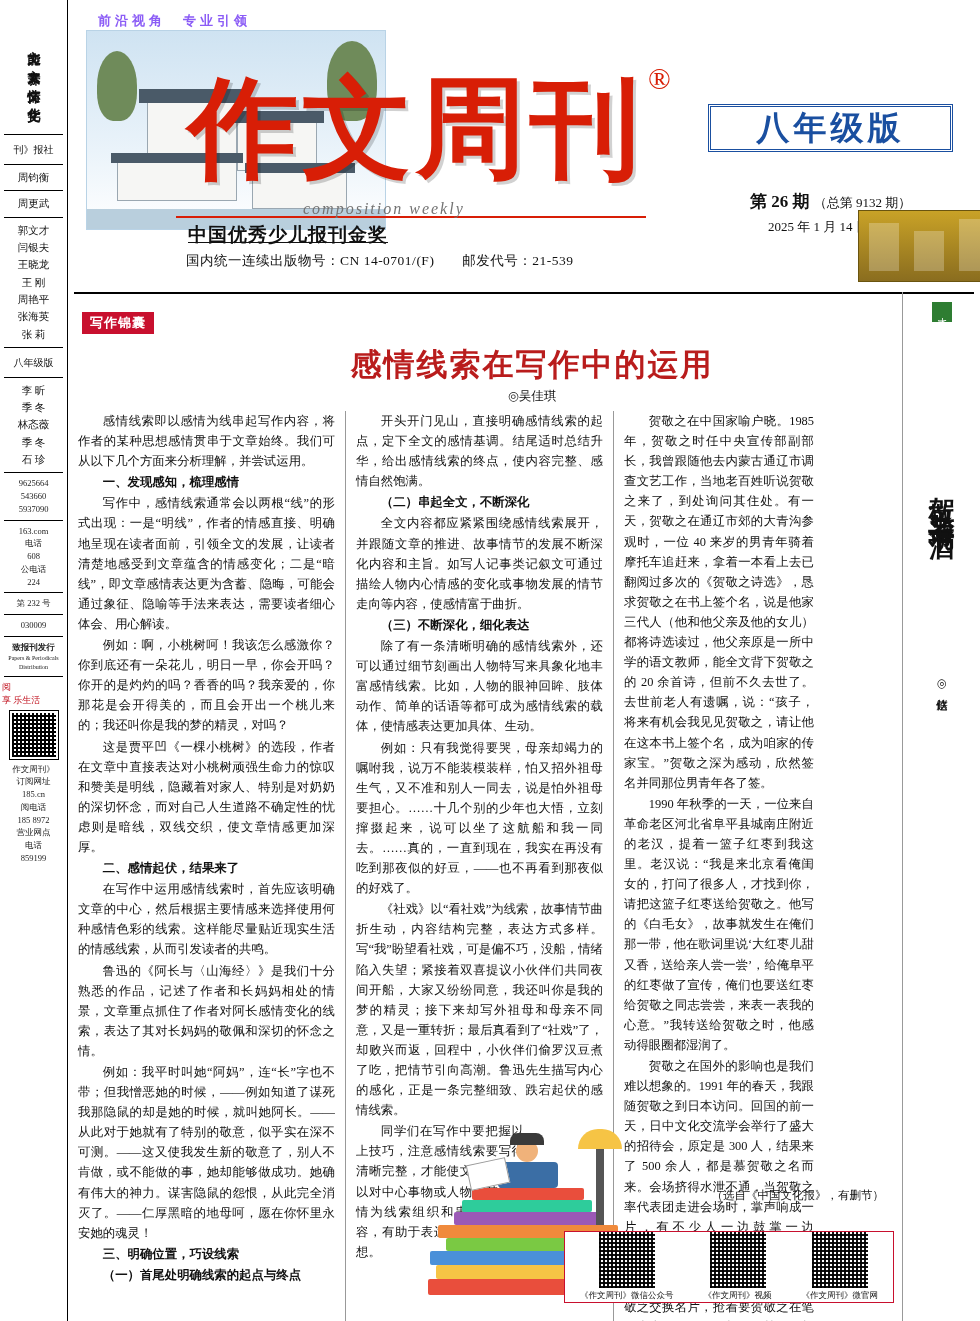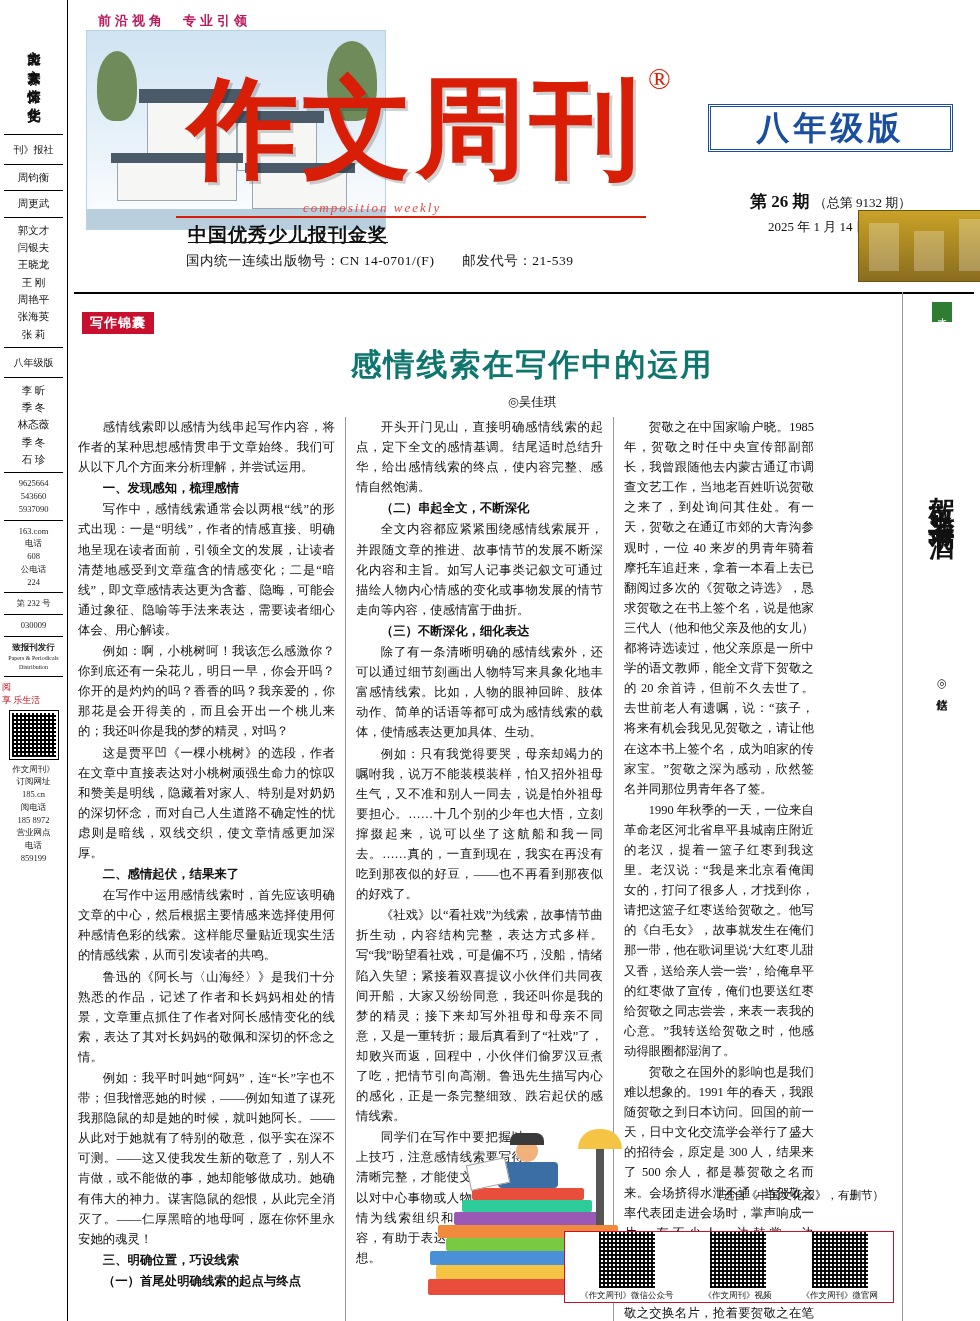--- a/index.html
+++ b/index.html
@@ -31,39 +31,39 @@
   .left-names { font-size:10.5px; line-height:1.65; text-align:center; }
   .left-tiny { font-size:8.5px; line-height:1.5; text-align:center; color:#222; }
   .qr-box { width:48px; height:48px; margin:4px auto; background:
       repeating-linear-gradient(90deg,#000 0 2px,#fff 2px 4px),
       repeating-linear-gradient(0deg,#000 0 2px,#fff 2px 4px);
     background-blend-mode: multiply; border:2px solid #fff; outline:1px solid #000;}
   .left-red { color:#c1121f; font-size:9px; }
 
   
   .masthead { position:absolute; left:68px; top:0; width:912px; height:292px; }
-  .mh-top-line { position:absolute; left:30px; top:12px; font-size:13px; color:#be185d; letter-spacing:4px; font-weight:bold;}
+  .mh-top-line { position:absolute; left:30px; top:12px; font-size:13px; color:#8b5cf6; letter-spacing:4px; font-weight:bold;}
   .mh-art {
     position:absolute; left:18px; top:30px; width:300px; height:200px;
     background: linear-gradient(#cfe3f2, #eaf3fa 60%, #ffffff);
     border:1px solid #b9d3e6;
     overflow:hidden;
   }
   .mh-art .roof { position:absolute; background:#4a5a68; }
   .mh-art .wall { position:absolute; background:#f6f6f4; border:1px solid #9aa7b1; }
   .mh-art .tree { position:absolute; background:#6f8b5a; border-radius:50% 50% 40% 40%; }
   .mh-title {
     position:absolute; left:120px; top:55px;
     font-size:110px; font-weight:bold; color:#d81e06;
     font-family:"Liberation Serif", serif; letter-spacing:4px;
     text-shadow: 3px 3px 0 rgba(0,0,0,0.18);
     white-space:nowrap;
   }
   .mh-reg { position:absolute; left:580px; top:62px; font-size:30px; color:#d81e06; }
-  .mh-pinyin { position:absolute; left:235px; top:200px; font-size:13px; color:#ef4444; letter-spacing:2px; font-style:italic;}
+  .mh-pinyin { position:absolute; left:235px; top:200px; font-size:16px; color:#737373; letter-spacing:2px; font-style:italic;}
   .mh-sub1 { position:absolute; left:120px; top:222px; font-size:19px; font-weight:bold; letter-spacing:1px;text-decoration:underline;}
   .mh-sub2 { position:absolute; left:118px; top:252px; font-size:13.5px; letter-spacing:0.5px;}
   .mh-underline { position:absolute; left:108px; top:216px; width:470px; border-top:2px solid #d81e06; }
   .grade-badge {
     position:absolute; left:640px; top:104px; width:245px; height:48px;
     border:3px double #1a4fa0;
     display:flex; align-items:center; justify-content:center;
     font-size:33px; font-weight:bold; color:#1a4fa0; letter-spacing:4px;
     background:#fff;
   }
@@ -77,22 +77,22 @@
   
   .body-wrap { position:absolute; left:68px; top:292px; width:912px; height:1029px; }
   .rule-h { border-top:2px solid #000; margin:0 6px; }
 
   .sec-label {
     display:inline-block; background:#c8102e; color:#fff;
     font-size:13px; font-weight:bold; padding:2px 8px; letter-spacing:1px;
   }
   .sec-label-wrap { padding:18px 0 0 14px; }
   .art-title {
-    text-align:center; font-size:31px; font-weight:bold; color:#0f766e;
-    letter-spacing:2px; margin:10px 0 8px; padding-left:16px;
+    text-align:center; font-size:31px; font-weight:bold; color:#b91c1c;
+    letter-spacing:2px; margin:10px 0 2px; padding-left:16px;
   }
   .byline { text-align:center; font-size:12.5px; margin-bottom:6px; padding-left:16px;}
 
   .cols { display:flex; gap:0; padding:0 10px; }
   .col { font-size:12.4px; line-height:1.62; text-align:justify; }
   .c1 { width:268px; padding-right:10px; border-right:1px solid #999; }
   .c2 { width:268px; padding:0 10px; border-right:1px solid #999; }
   .c3 { width:286px; padding-left:10px; }
   .col p { margin:0 0 1px; text-indent:2em; }
   .col p.sub { font-weight:bold; text-indent:2em; }

